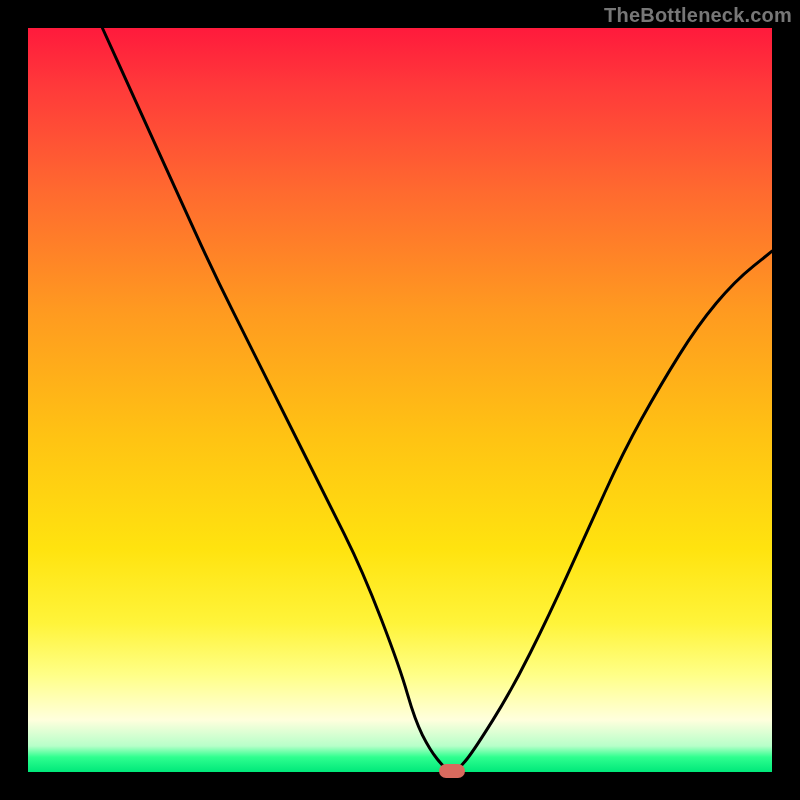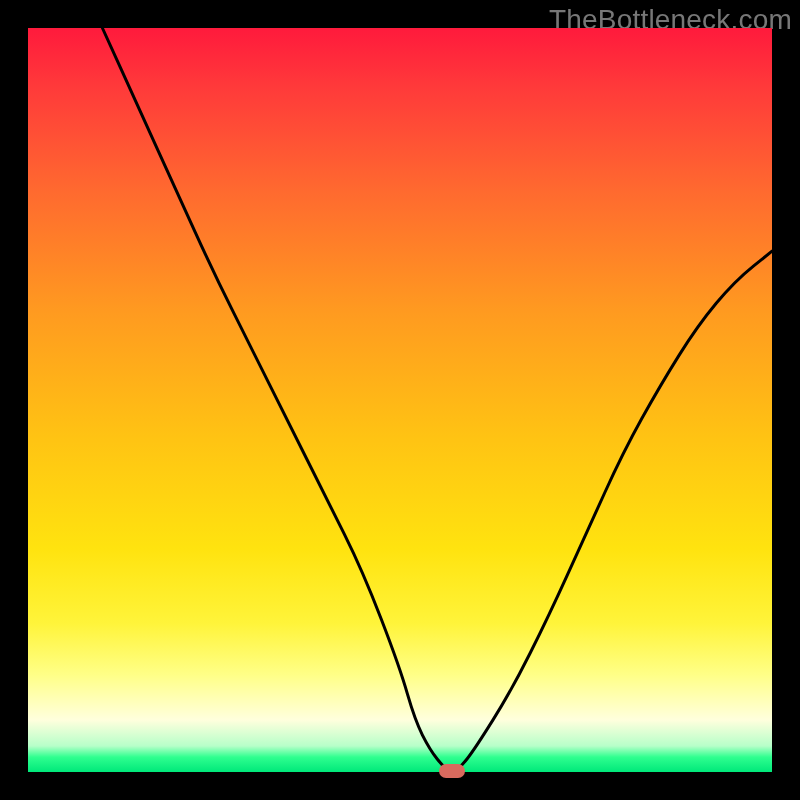--- a/index.html
+++ b/index.html
@@ -47,22 +47,22 @@
       #b7ffc9 96.5%,
       #2fff8f 98%,
       #00e87a 100%
     );
   }
   .attribution {
     position: absolute;
     top: 4px;
     right: 8px;
     color: #777;
-    font-size: 28px;
-    font-weight: 400;
+    font-size: 20px;
+    font-weight: 700;
     letter-spacing: 0.2px;
     user-select: none;
   }
   svg.curve {
     position: absolute;
     left: 0;
     top: 0;
     width: 744px;
     height: 744px;
     overflow: visible;

